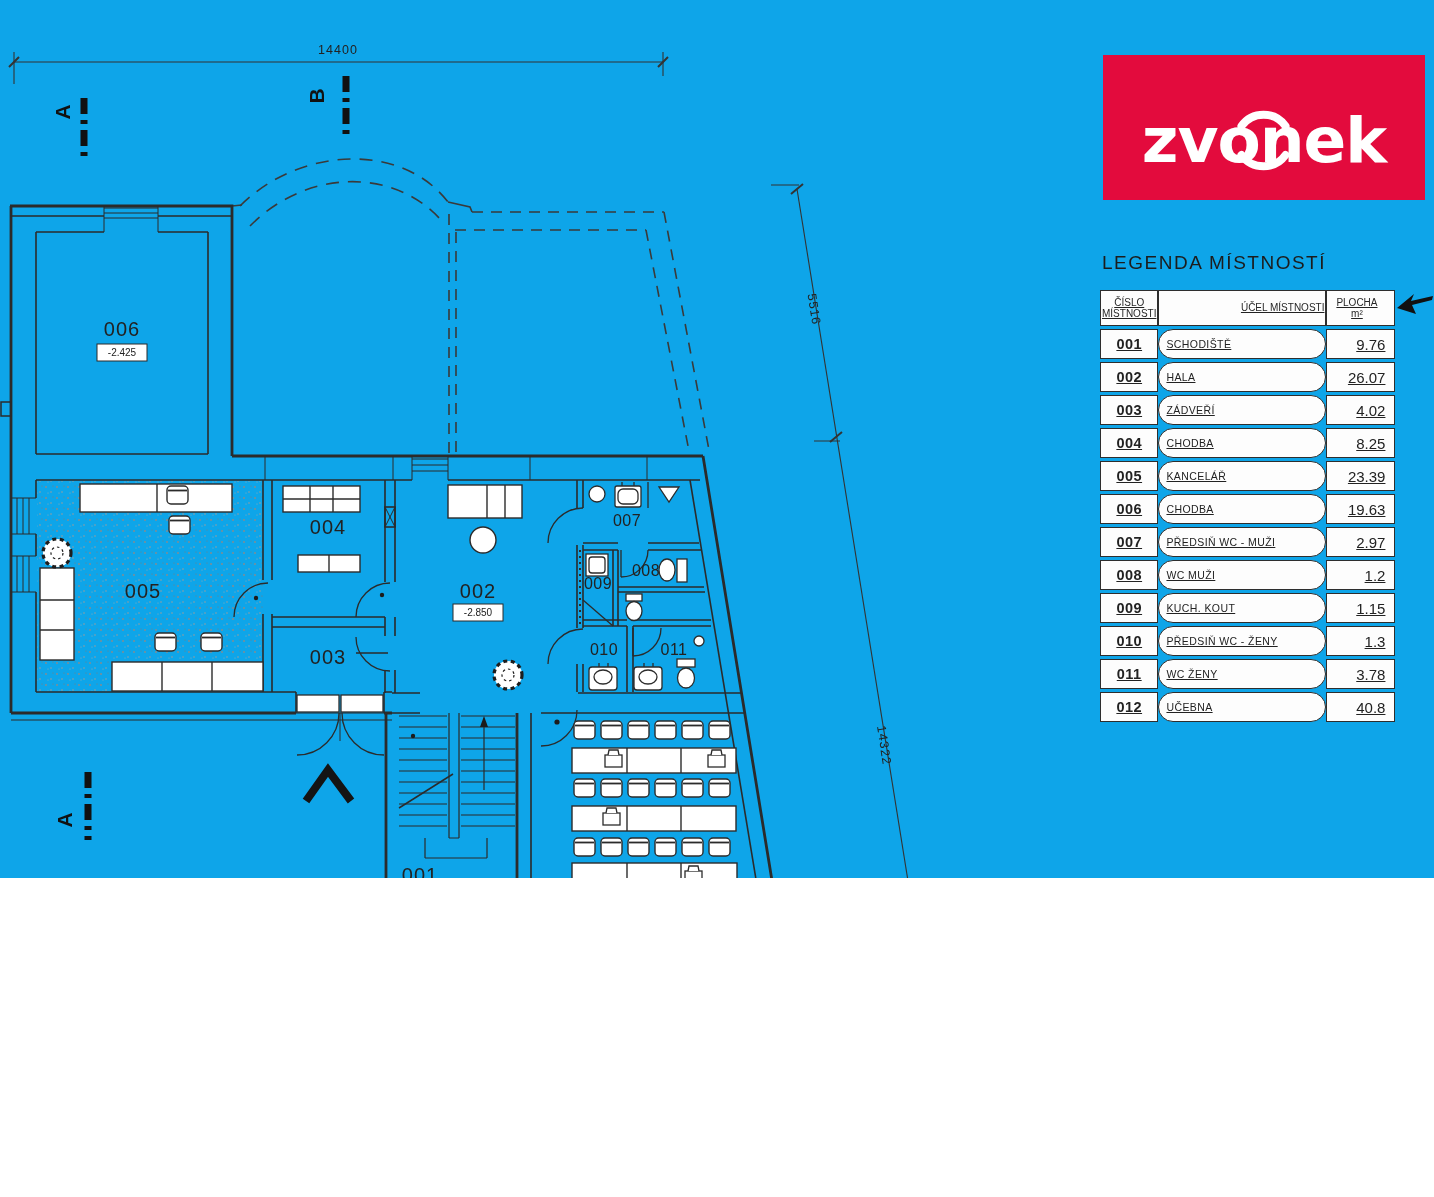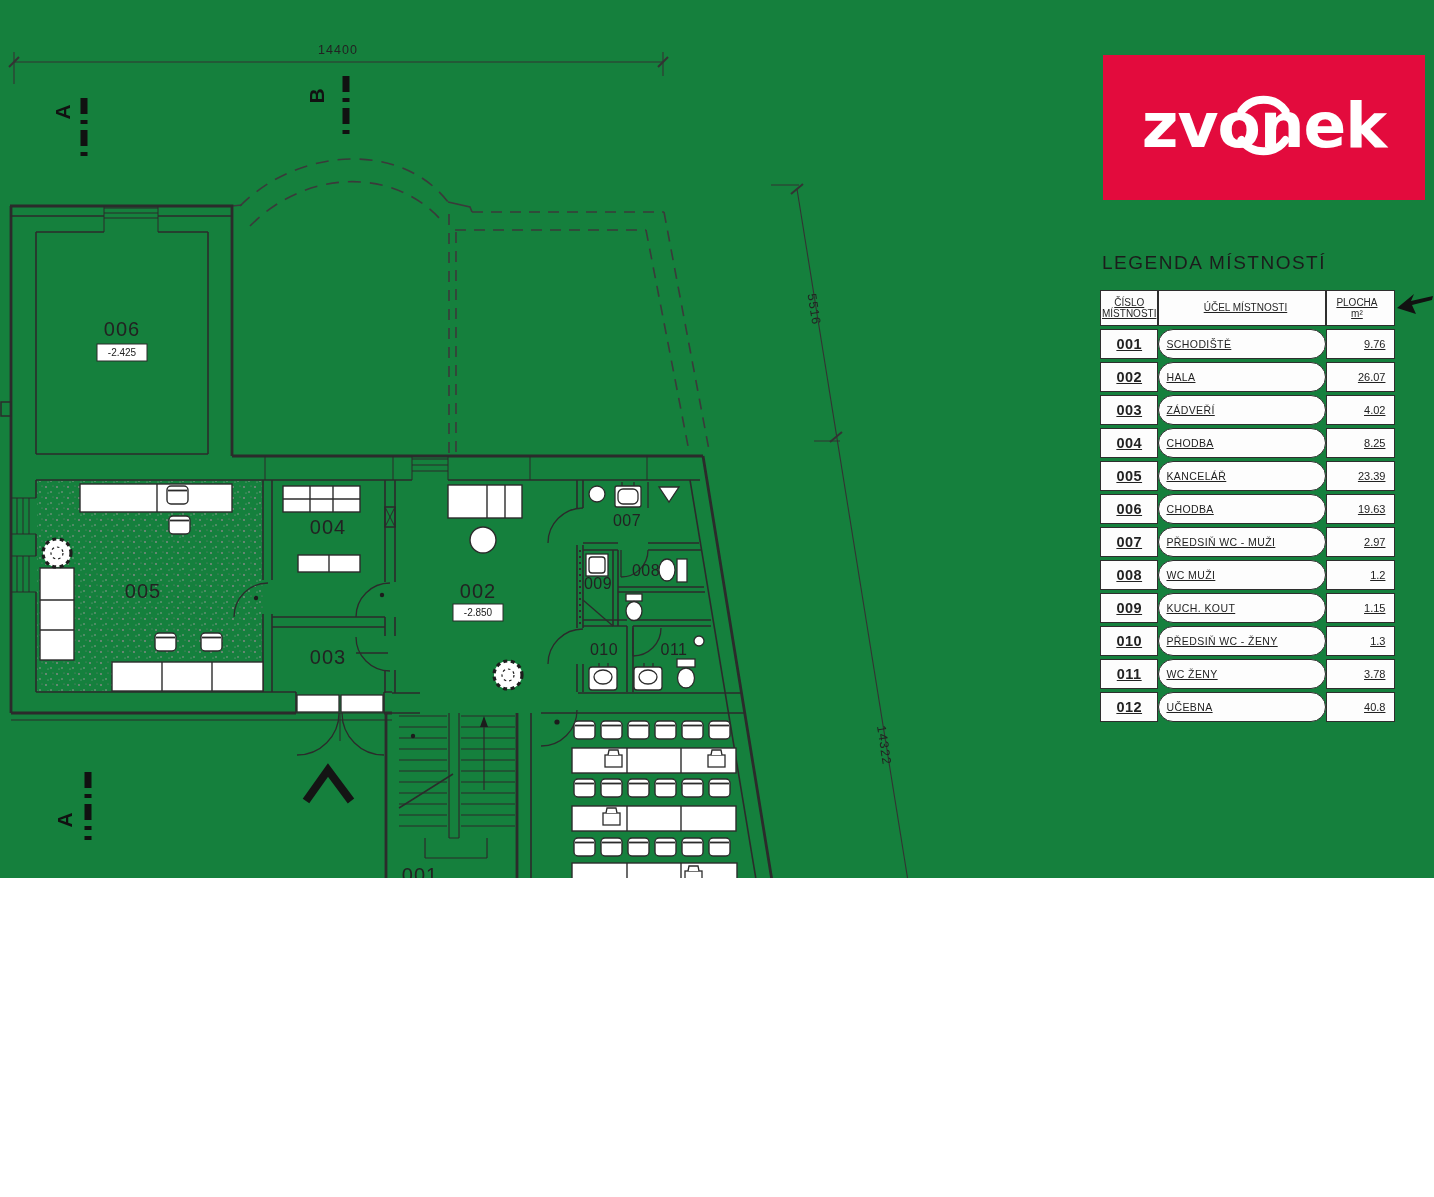--- a/index.html
+++ b/index.html
@@ -1,35 +1,35 @@
 <!DOCTYPE html>
 <html><head>
 <meta charset="utf-8">
 <style>
   html,body{margin:0;padding:0;background:#ffffff;}
-  .canvas{position:relative;width:1434px;height:878px;background:#15803d;overflow:hidden;
+  .canvas{position:relative;width:1434px;height:878px;background:#0ea5e9;overflow:hidden;
           font-family:"Liberation Sans",sans-serif;color:#222;}
   .plan-svg{position:absolute;left:0;top:0;}
   
   .logo-box{position:absolute;left:1103px;top:55px;width:322px;height:145px;
-            display:flex;align-items:flex-start;justify-content:center;}
+            display:flex;align-items:flex-end;justify-content:center;}
   
   .legend-title{position:absolute;left:1102px;top:252px;font-size:19px;font-weight:normal;
                 letter-spacing:1.5px;color:#1c1c1c;}
   .legend-table{position:absolute;left:1100px;top:287px;border-collapse:separate;border-spacing:0 3px;text-decoration:underline;}
   .legend-table td,.legend-table th{border:1.6px solid #2e2e2e;background:#fdfdfd;height:26px;
                 vertical-align:middle;}
   .col-no{width:52px;text-align:center;}
   .col-purpose{width:158px;text-align:left;padding-left:7px;}
   .col-area{width:57px;text-align:right;padding-right:9px;}
   .legend-table th{font-weight:normal;font-size:10px;line-height:1.15;text-align:center;height:32px;color:#262626;}
-  .legend-table th.col-purpose{text-align:center;}
+  .legend-table th.col-purpose{text-align:right;}
   td.col-no{font-weight:bold;font-size:14.5px;letter-spacing:0.5px;}
   td.col-purpose{font-size:10.5px;letter-spacing:0.4px;border-radius:15px;}
-  td.col-area{font-size:11px;}
+  td.col-area{font-size:15px;}
   .legend-arrow{position:absolute;left:1396px;top:288px;}
   .scan-edge{position:absolute;left:0;top:1187px;width:1434px;height:10px;
              background:linear-gradient(to right,#f3f3f3,#ececec);}
   
   text.rlabel{font-size:20px;fill:#222;letter-spacing:1px;}
   text.slabel{font-size:16px;fill:#222;letter-spacing:0.5px;}
   text.lvl{font-size:10px;fill:#222;}
   text.dim{font-size:12.5px;fill:#222;letter-spacing:1px;}
   text.marker{font-size:21px;font-weight:bold;fill:#111;}
 </style>

